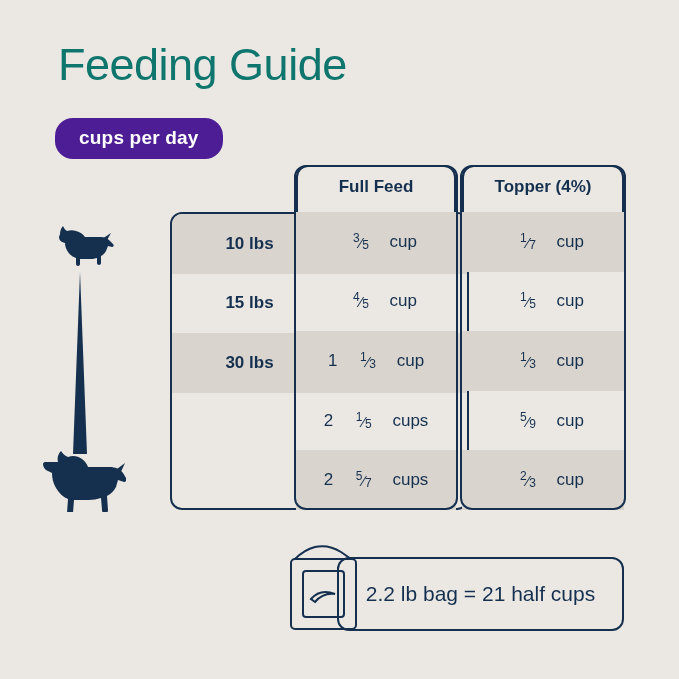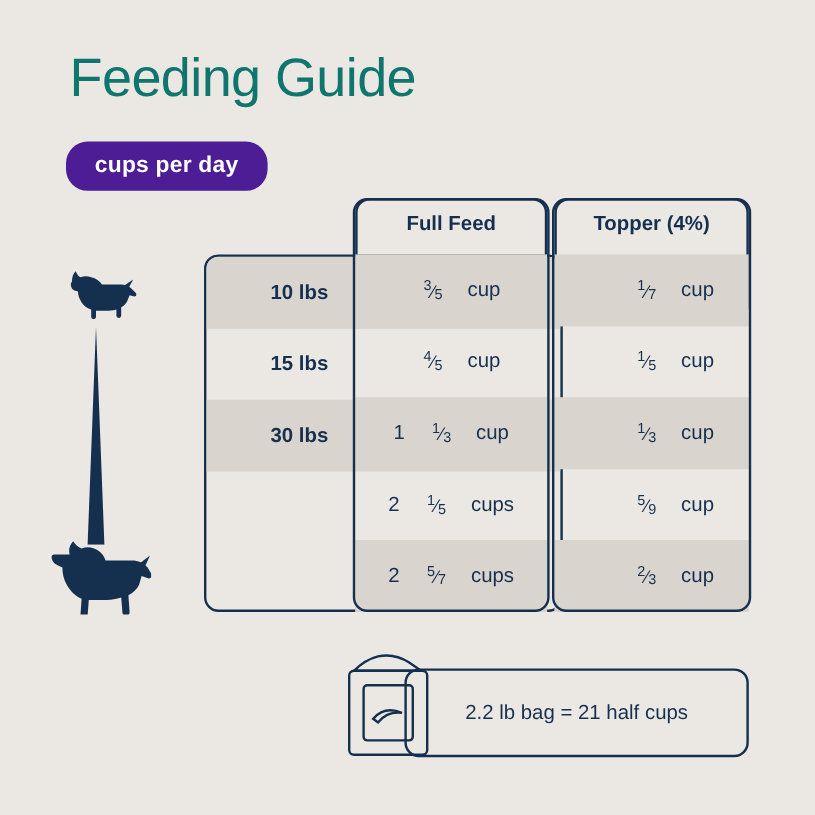--- a/index.html
+++ b/index.html
@@ -168,21 +168,21 @@
     position: absolute;
     height: 100%;
     display: flex;
     align-items: center;
     justify-content: center;
     font-size: 17px;
     color: #15304f;
     white-space: nowrap;
   }
   .cell-full { left: 157px; width: 160px; }
-  .cell-topper { left: 334px; width: 162px; }
+  .cell-topper { left: 323px; width: 162px; }
 
   
   .col-box {
     position: absolute;
     top: 0;
     height: 345px;
     border: 2px solid #15304f;
     border-radius: 12px;
     box-sizing: border-box;
     pointer-events: none;
@@ -214,21 +214,21 @@
     left: 337px;
     top: 557px;
     width: 287px;
     height: 74px;
     border: 2px solid #15304f;
     border-radius: 12px;
     box-sizing: border-box;
     display: flex;
     align-items: center;
     justify-content: center;
-    font-size: 17px;
+    font-size: 21px;
     color: #15304f;
   }
   .bag {
     position: absolute;
     left: 281px;
     top: 537px;
     width: 85px;
     height: 102px;
   }
 </style>

